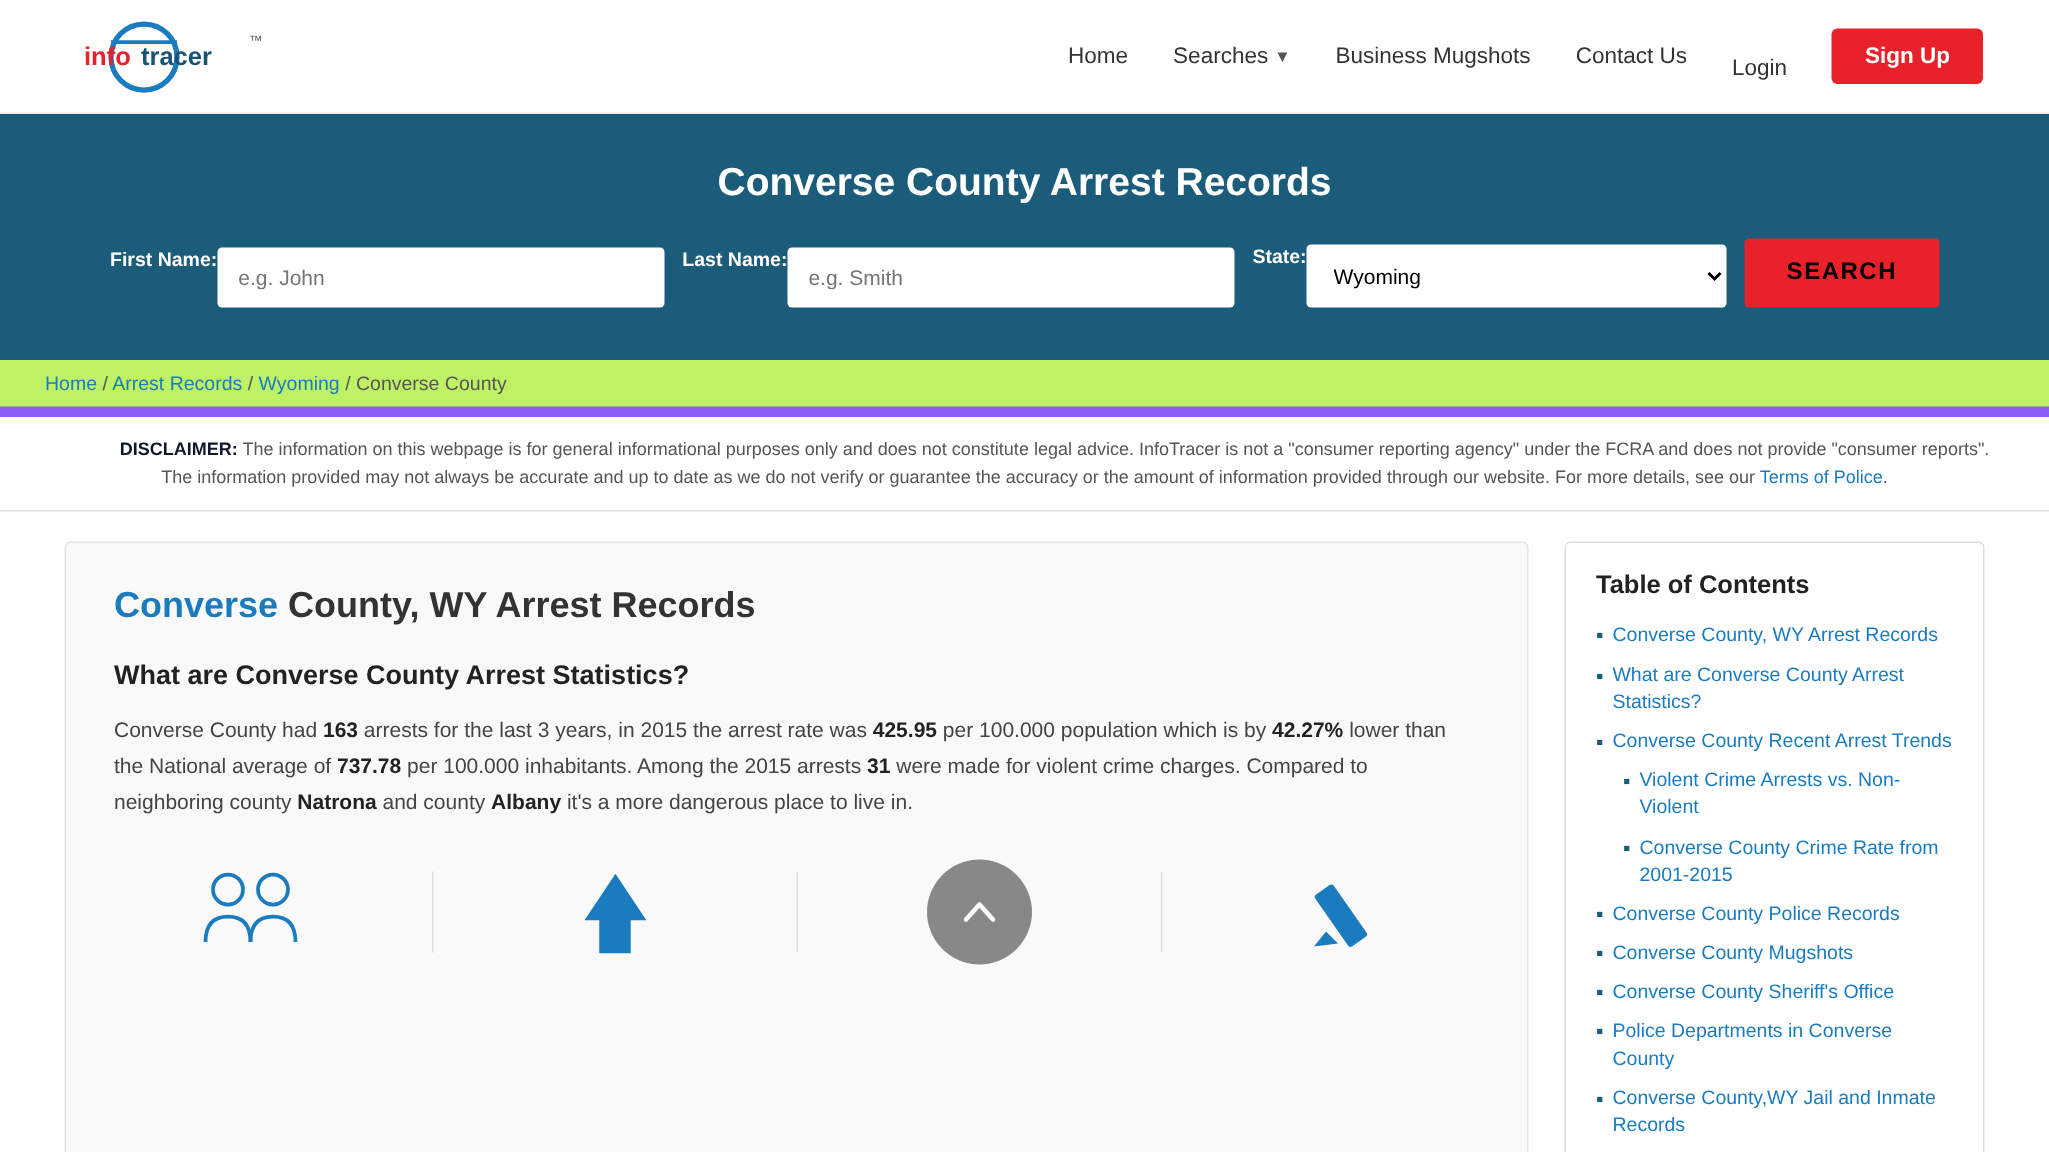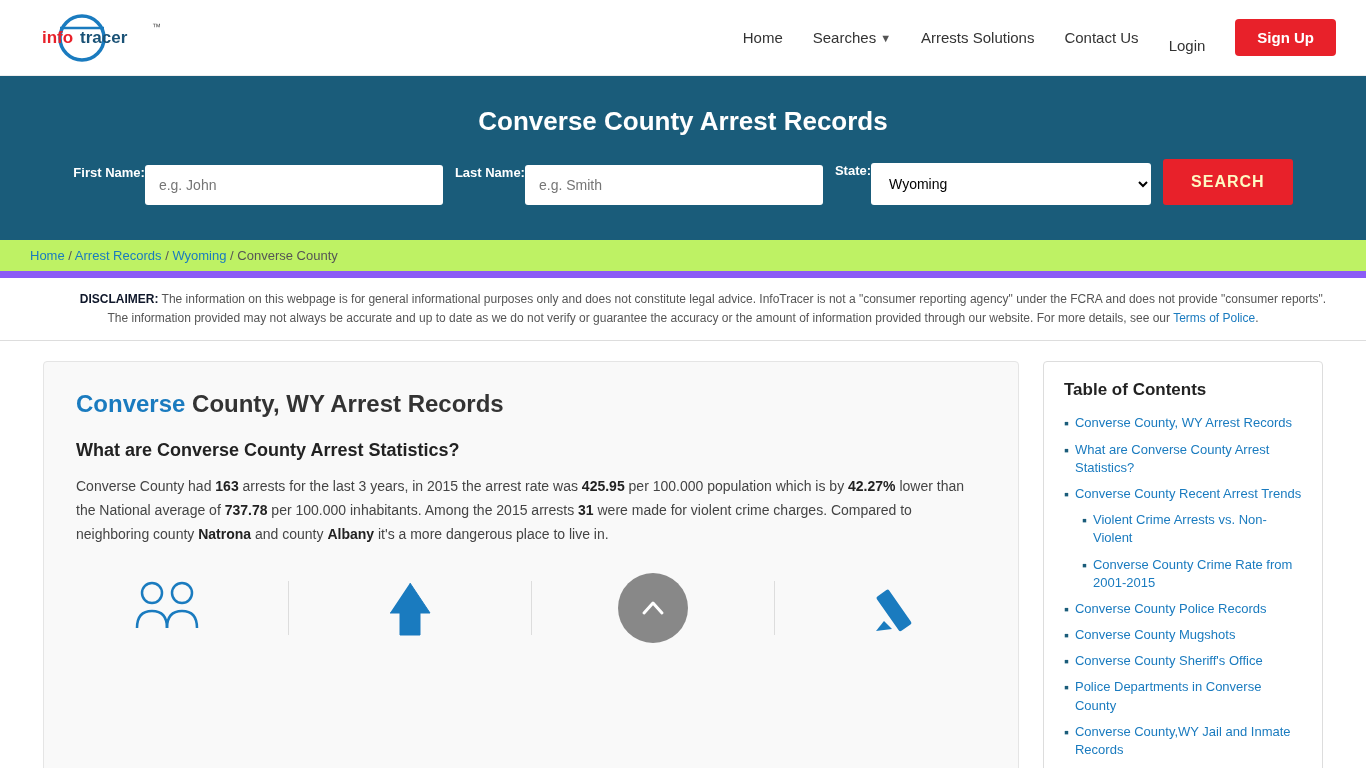--- a/index.html
+++ b/index.html
@@ -3,21 +3,21 @@
   <meta charset="utf-8">
   <style>
     * { margin: 0; padding: 0; box-sizing: border-box; }
     body { font-family: Arial, sans-serif; font-size: 14px; color: #333; background: #fff; }
 
     
     .header {
       display: flex;
       align-items: center;
       justify-content: space-between;
-      padding: 10px 30px;
+      padding: 10px 44px;
       border-bottom: 1px solid #eee;
       background: #fff;
     }
     .logo-area {
       display: flex;
       align-items: center;
     }
     .logo-svg { width: 160px; height: 55px; }
     nav {
       display: flex;
@@ -89,21 +89,21 @@
       padding: 12px 14px;
       font-size: 14px;
       border: none;
       border-radius: 3px;
       outline: none;
     }
     .form-group input { width: 298px; }
     .form-group select { width: 280px; background: #fff; cursor: pointer; }
     .btn-search {
       background: #e8212a;
-      color: #fef9c3;
+      color: #000000;
       border: none;
       padding: 12px 28px;
       font-size: 16px;
       font-weight: bold;
       border-radius: 3px;
       cursor: pointer;
       letter-spacing: 1px;
       height: 46px;
     }
 
@@ -265,21 +265,21 @@
       <text x="50" y="33" font-family="Arial" font-weight="bold" font-size="17" fill="#1a5276">tracer</text>
       <text x="122" y="20" font-family="Arial" font-size="9" fill="#555">™</text>
     </svg>
   </div>
   <nav>
     <a href="#">Home</a>
     <div class="nav-searches">
       <a href="#">Searches</a>
       <span class="chevron">▼</span>
     </div>
-    <a href="#">Arrests Solutions</a>
+    <a href="#">Business Mugshots</a>
     <a href="#">Contact Us</a>
     <a href="#" class="btn-login">Login</a>
     <a href="#" class="btn-signup">Sign Up</a>
   </nav>
 </header>
 
 <section class="hero">
   <h1 class="hero-title">Converse County Arrest Records</h1>
   <div class="search-form">
     <div class="form-group">

